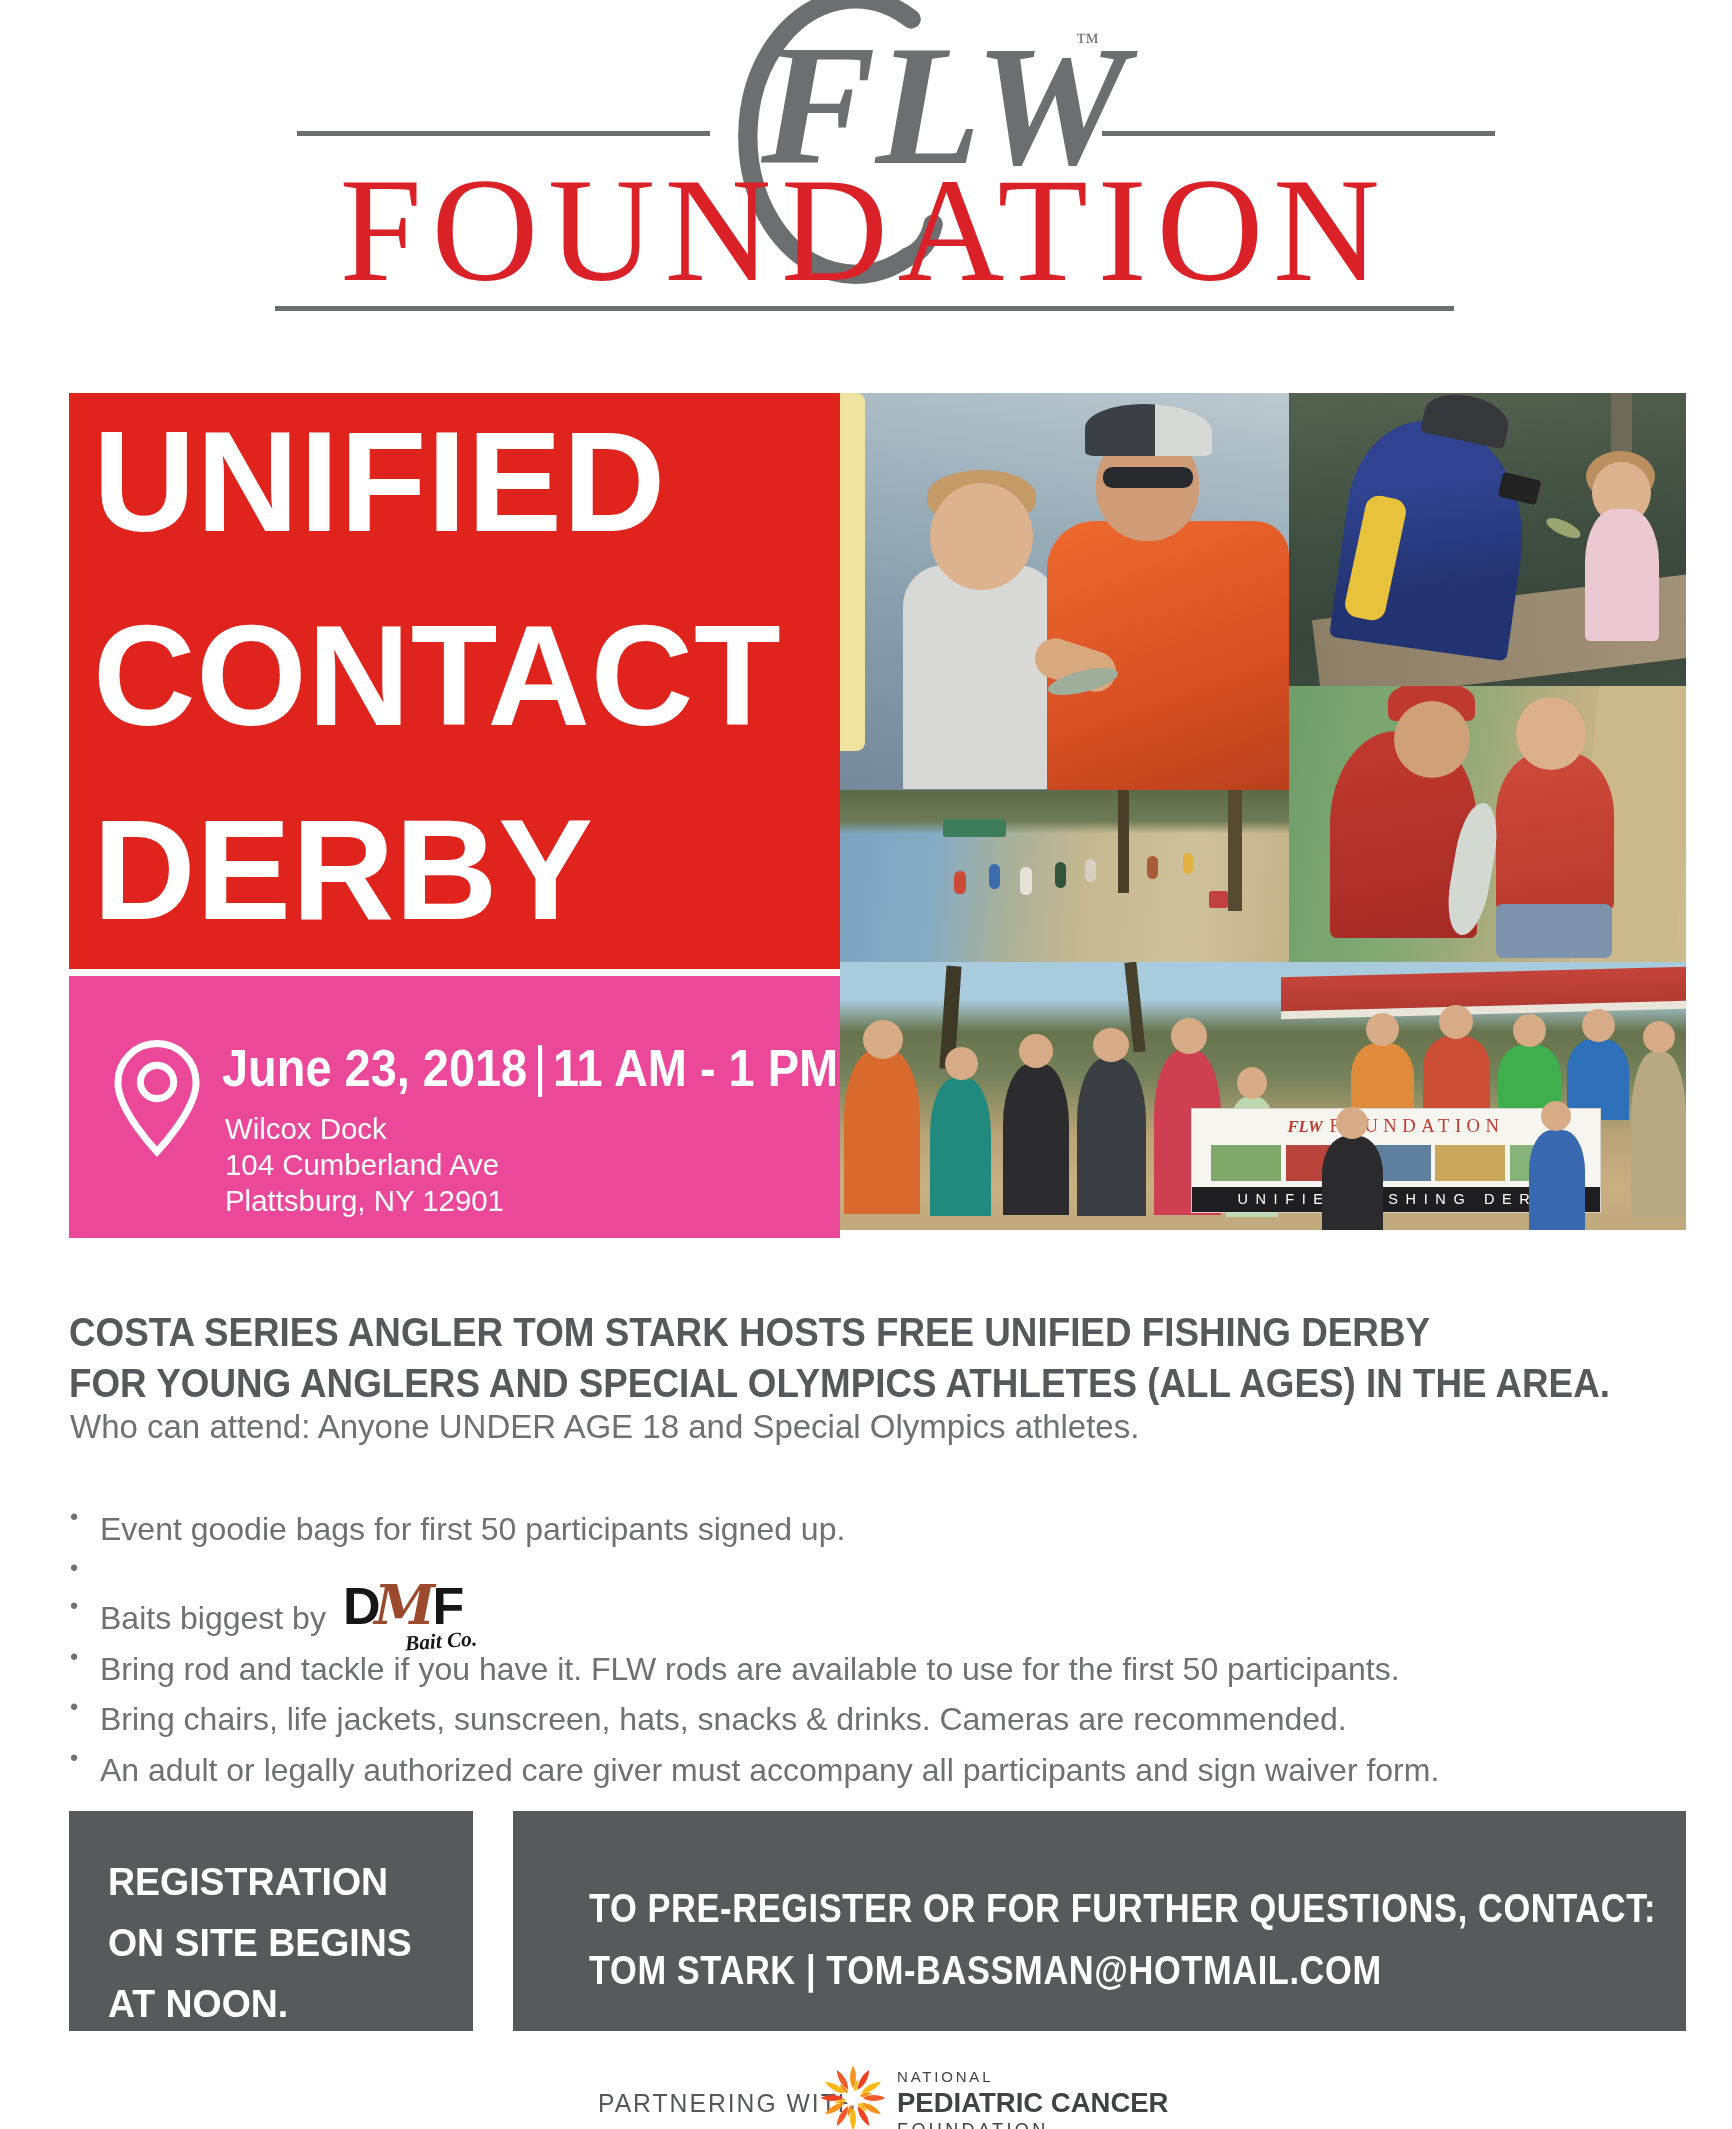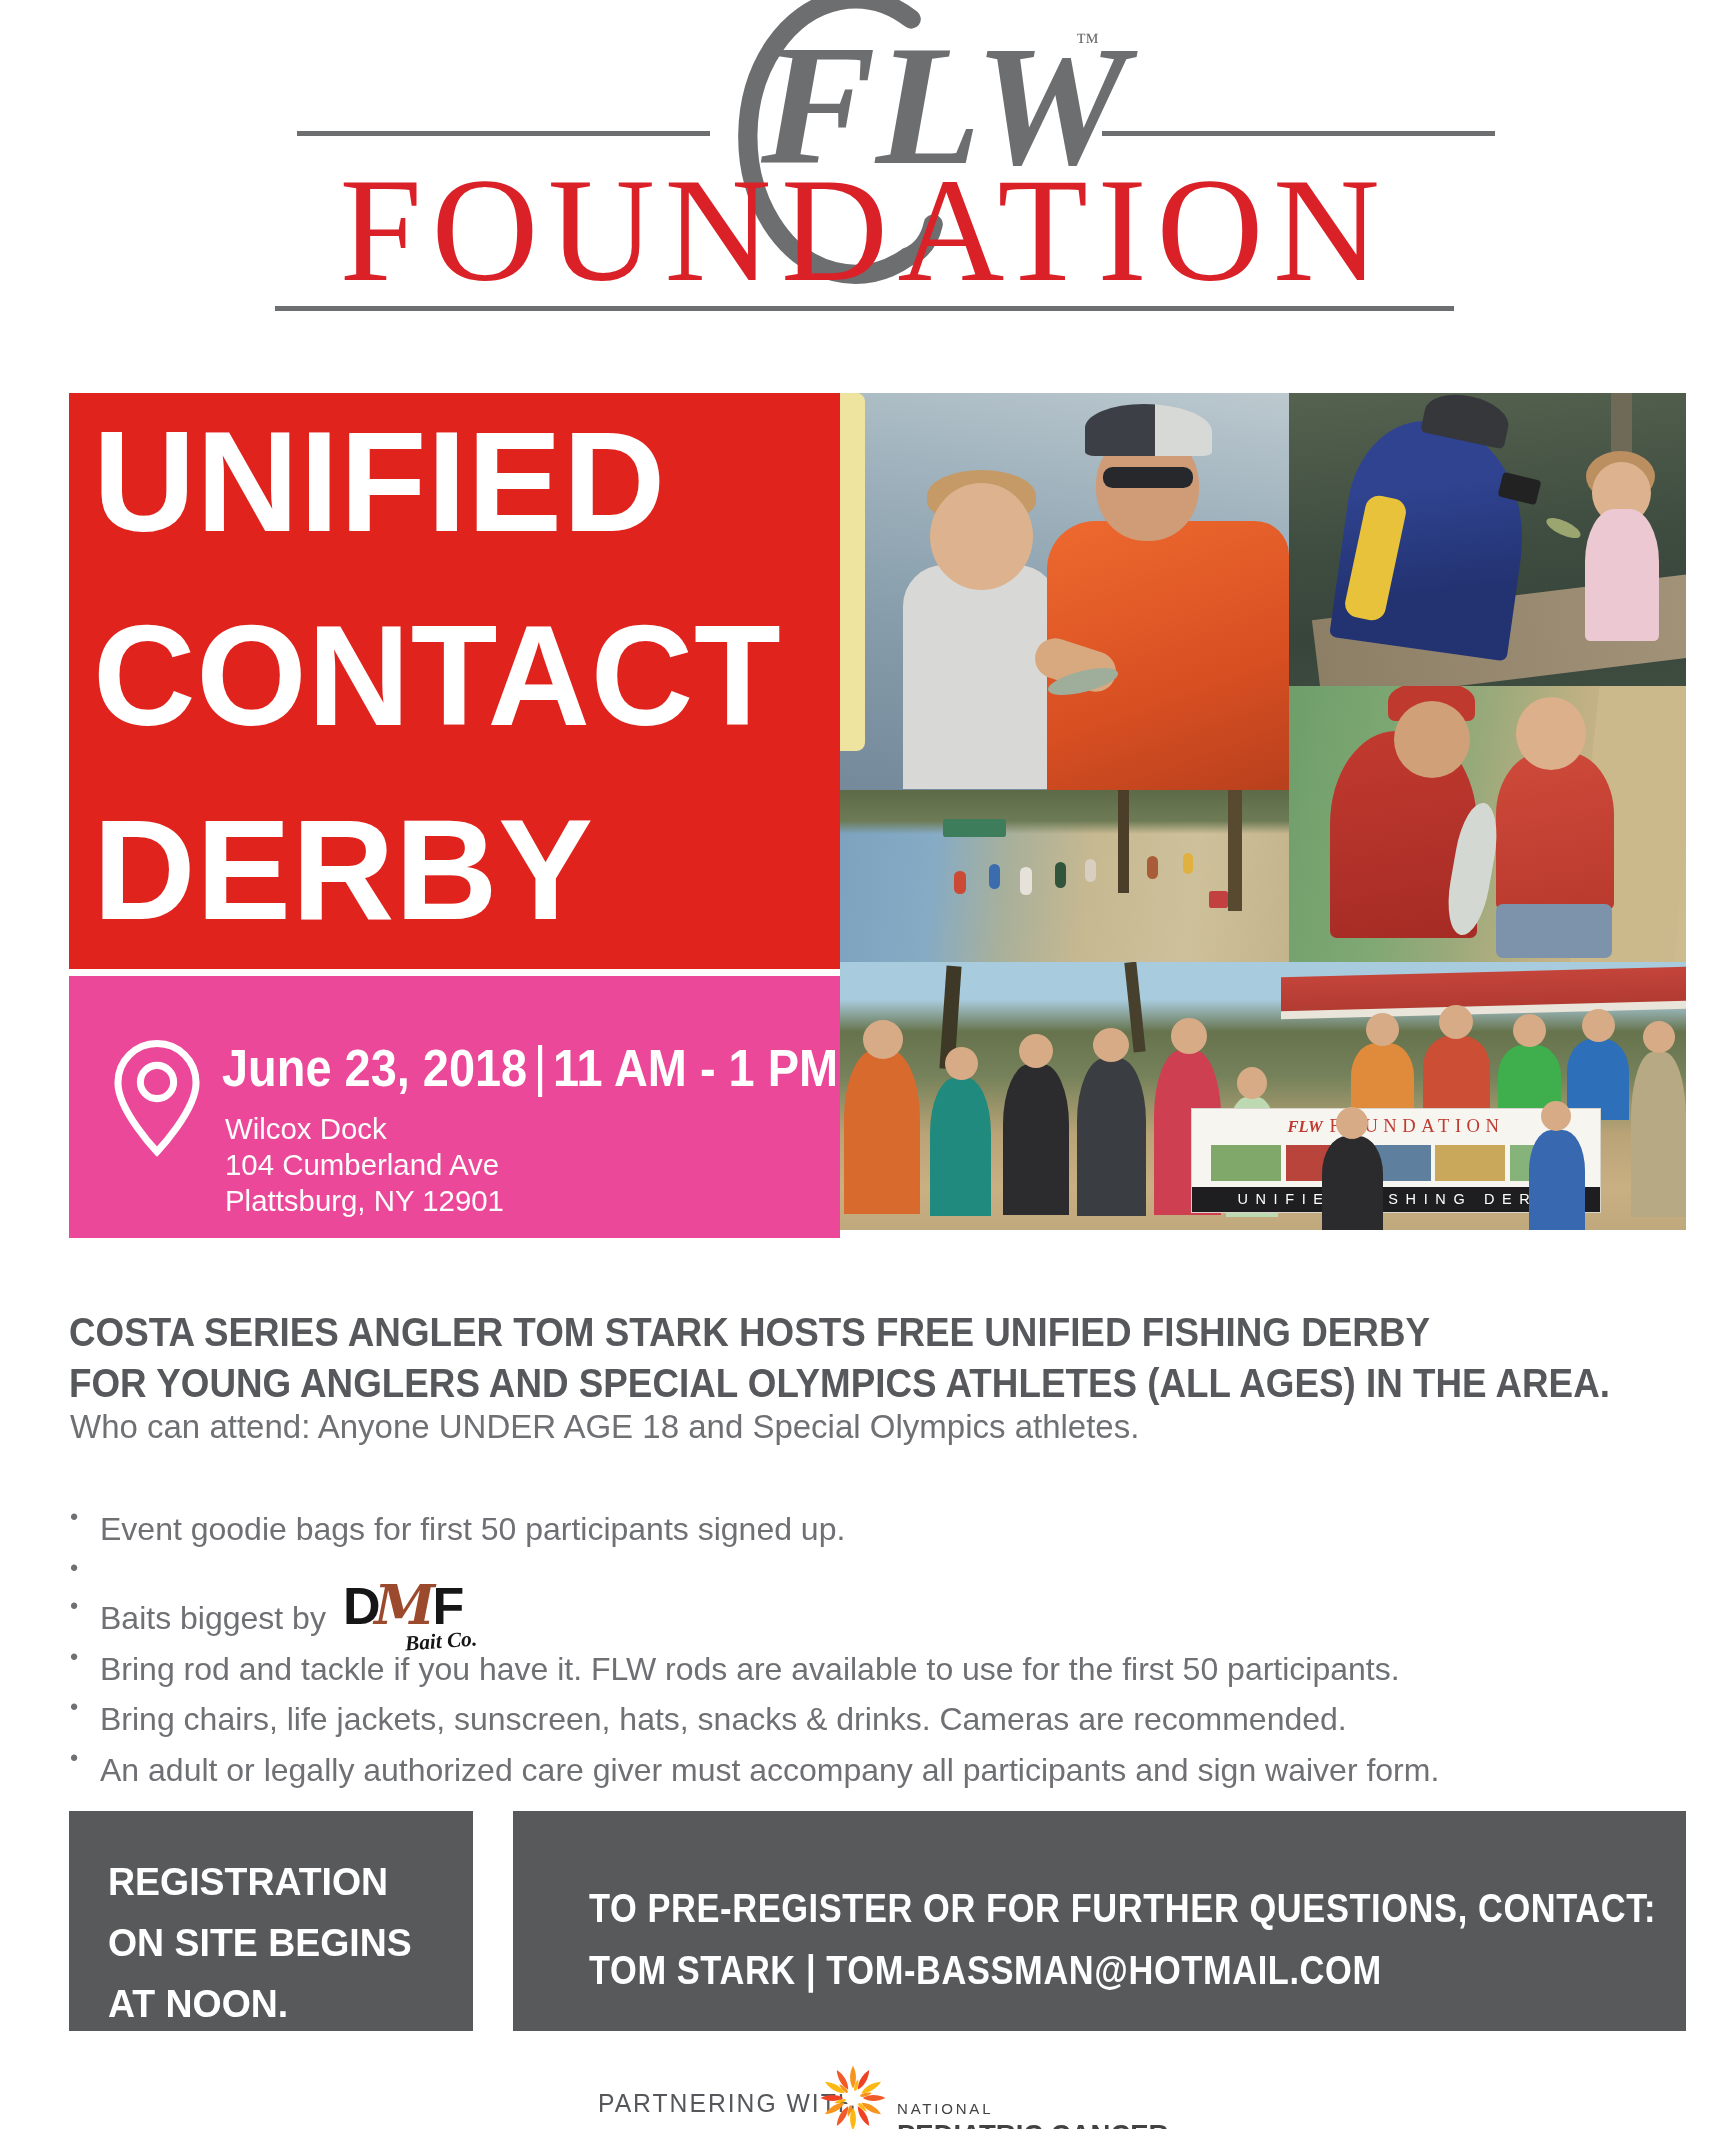--- a/index.html
+++ b/index.html
@@ -83,21 +83,21 @@
       transform:scaleX(.96);transform-origin:left;white-space:nowrap;}
   #contact-box{left:513px;top:1811px;width:1173px;height:220px;background:#58595b;color:#fff;}
   #contact-text{position:absolute;left:76px;top:66px;font-weight:bold;font-size:41px;line-height:62px;
       transform:scaleX(.84);transform-origin:left;white-space:nowrap;letter-spacing:0.7px;}
 
   
   #partnering{left:598px;top:2088px;font-size:26px;letter-spacing:2.1px;color:#55575b;
       transform:scaleX(.95);transform-origin:left;white-space:nowrap;}
   #npcf-svg{position:absolute;left:817px;top:2062px;width:72px;height:72px;}
   #npcf-text{left:897px;top:2069px;color:#414244;line-height:1;}
-  #npcf-l1{font-size:15px;letter-spacing:2.8px;margin-bottom:4.8px;margin-top:32px;}
+  #npcf-l1{font-size:15px;letter-spacing:2.8px;margin-bottom:4.8px;}
   #npcf-l2{font-size:27.5px;font-weight:bold;letter-spacing:0px;margin-bottom:4.8px;}
   #npcf-l3{font-size:18px;letter-spacing:3.4px;}
 </style>
 </head>
 <body>
 
 <div id="page">
 
   <div>
     <svg id="flw-svg" viewBox="0 0 560 440">

